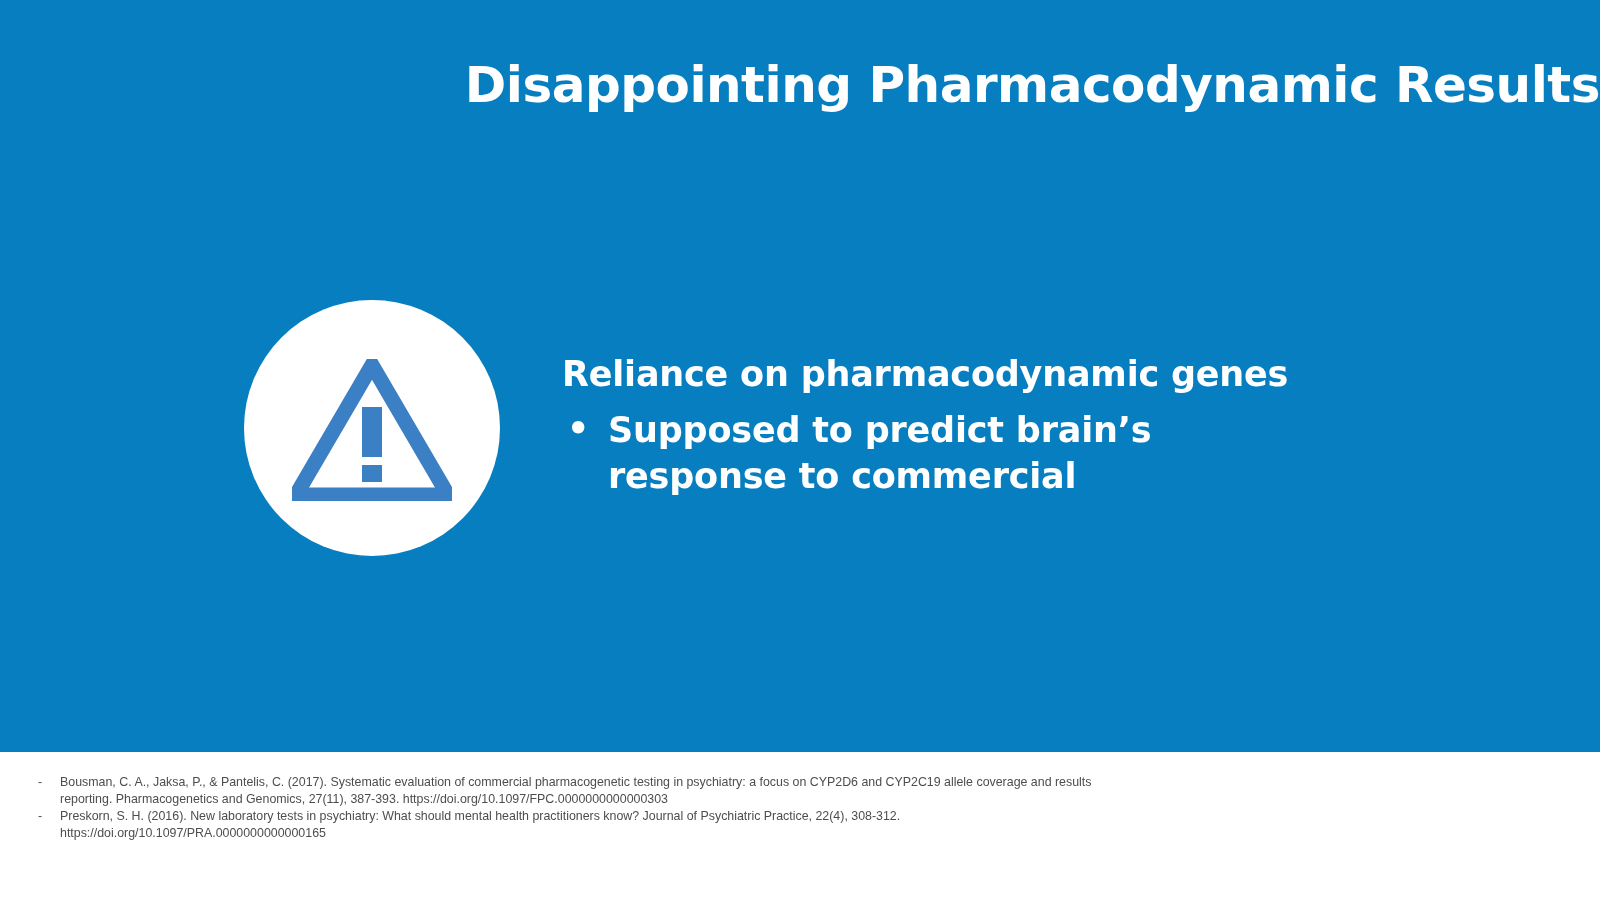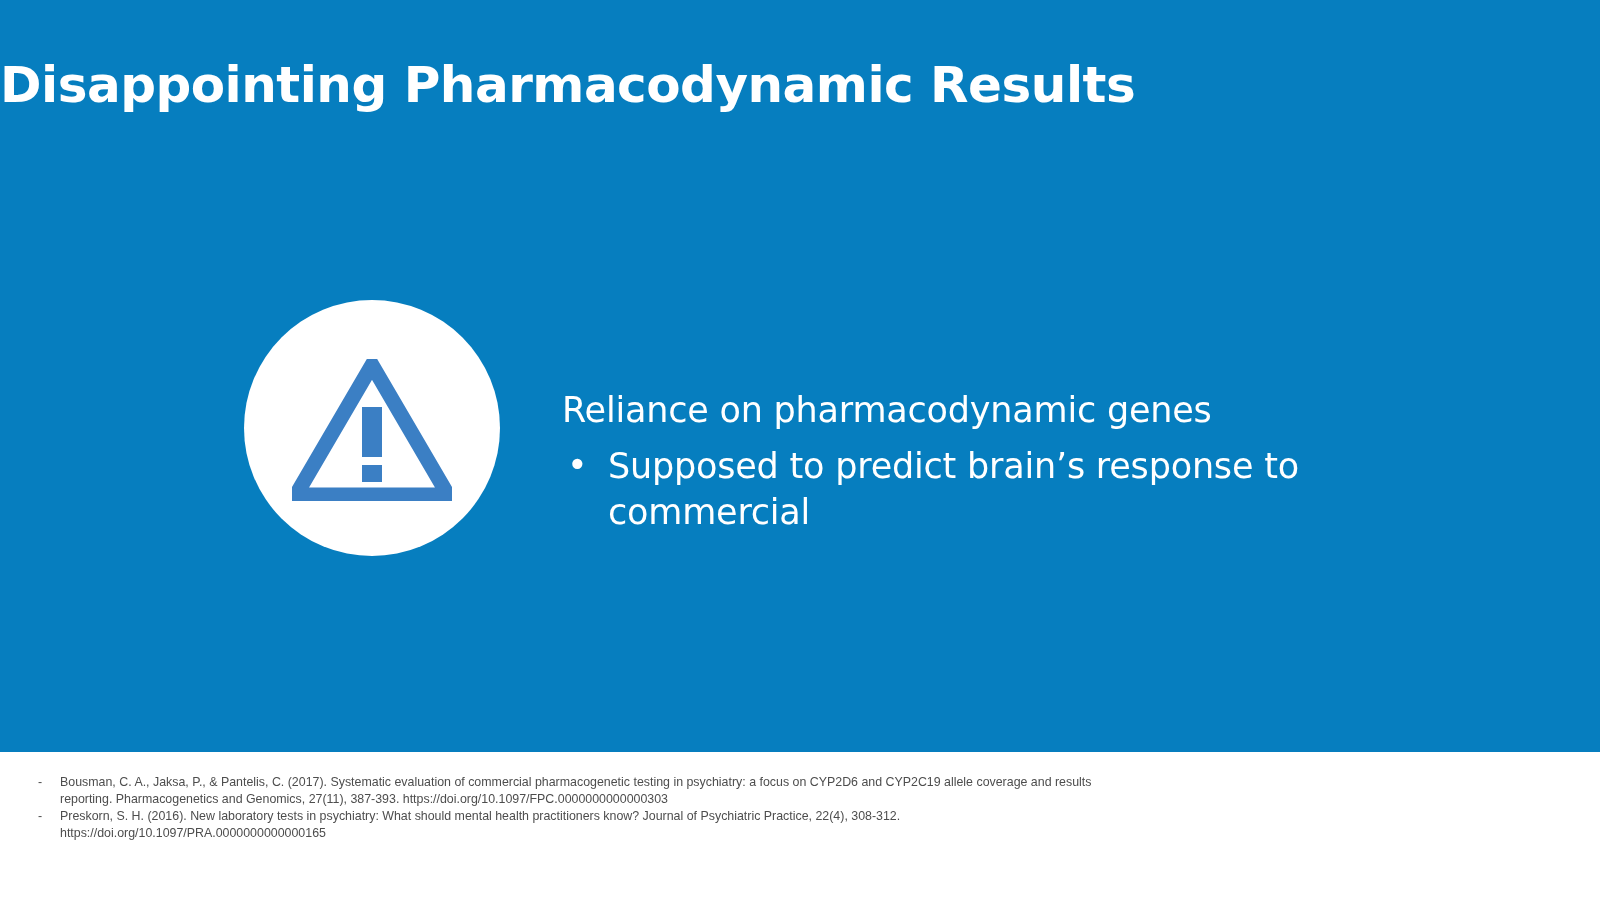--- a/index.html
+++ b/index.html
@@ -29,21 +29,21 @@
     width: 1600px;
     height: 752px;
     background: #067EBF;
   }
 
   .slide-title {
     position: absolute;
     left: 0;
     top: 58px;
     width: 1600px;
-    text-align: left;
+    text-align: right;
     color: #ffffff;
     font-family: "DejaVu Sans", sans-serif;
     font-weight: bold;
     font-size: 50px;
     letter-spacing: -0.5px;
     line-height: 1.1;
     white-space: nowrap;
   }
 
   
@@ -65,22 +65,21 @@
   }
 
   
   .body-block {
     position: absolute;
     left: 562px;
     top: 352px;
     width: 760px;
     color: #ffffff;
     font-family: "DejaVu Sans", sans-serif;
-    font-weight: normal;
-    margin-top: 36px;
+    font-weight: bold;
   }
   .lead-line {
     font-size: 35px;
     line-height: 1.28;
     letter-spacing: -0.2px;
     white-space: nowrap;
   }
   .bullet-row {
     display: flex;
     align-items: flex-start;

